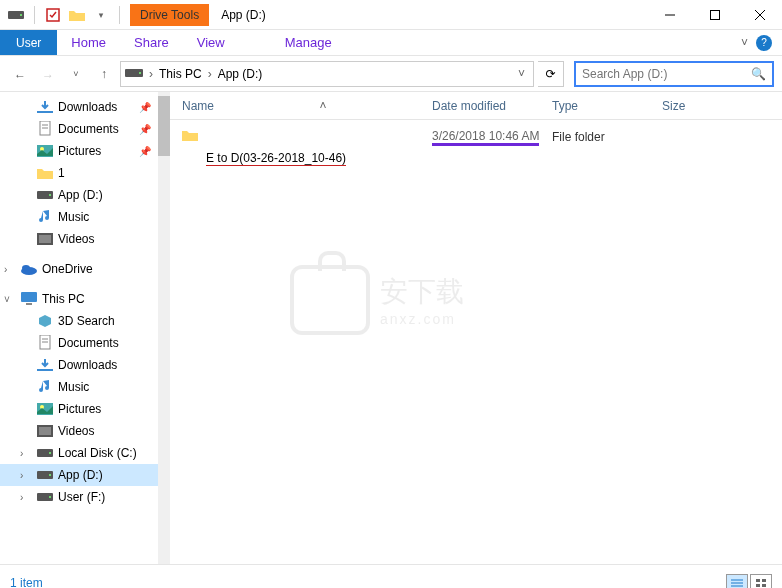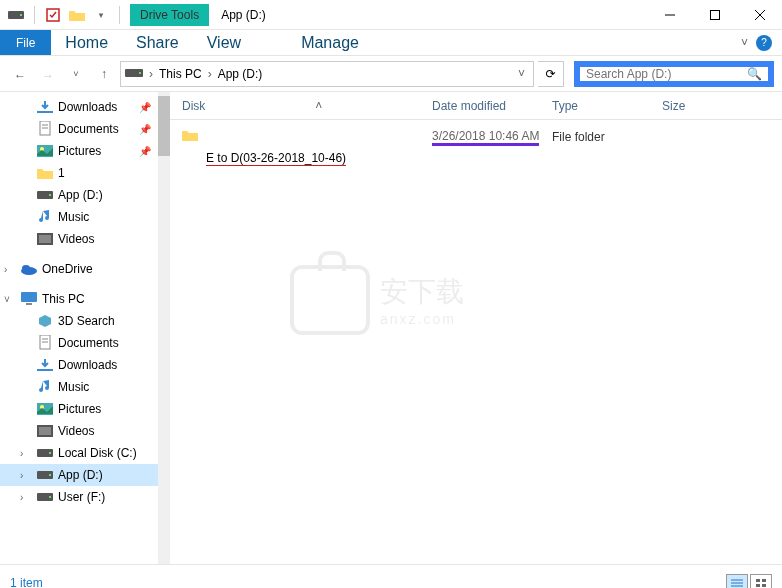--- a/index.html
+++ b/index.html
@@ -3,44 +3,44 @@
 <meta charset="utf-8">
 <style>
 * { margin: 0; padding: 0; box-sizing: border-box; font-family: 'Segoe UI', Tahoma, sans-serif; }
 body { width: 782px; height: 588px; background: #fff; overflow: hidden; font-size: 12px; position: relative; }
 
 
 .titlebar { height: 30px; display: flex; align-items: center; background: #fff; border-bottom: 1px solid #e5e5e5; }
 .qat { display: flex; align-items: center; gap: 8px; padding: 0 8px; }
 .qat-icon { width: 16px; height: 16px; display: flex; align-items: center; justify-content: center; }
 .qat-divider { width: 1px; height: 18px; background: #d0d0d0; margin: 0 2px; }
-.drive-tools { background: #14b8a6; padding: 4px 10px; font-size: 12px; color: #333; }
+.drive-tools { background: #f97316; padding: 4px 10px; font-size: 12px; color: #333; }
 .title-text { padding-left: 12px; font-size: 12px; color: #000; }
 .win-controls { margin-left: auto; display: flex; }
 .win-btn { width: 45px; height: 30px; display: flex; align-items: center; justify-content: center; font-size: 11px; }
 
 
 .ribbon { height: 26px; display: flex; align-items: stretch; border-bottom: 1px solid #e5e5e5; }
 .ribbon-file { background: #1979ca; color: #fff; padding: 0 16px; display: flex; align-items: center; font-size: 12px; }
-.ribbon-tab { padding: 0 14px; display: flex; align-items: center; color: #0c4a6e; font-size: 16px; }
+.ribbon-tab { padding: 0 14px; display: flex; align-items: center; color: #6d28d9; font-size: 13px; }
 .ribbon-tab.contextual { margin-left: 32px; }
 .ribbon-right { margin-left: auto; display: flex; align-items: center; gap: 8px; padding-right: 10px; }
 .help-icon { width: 16px; height: 16px; border-radius: 50%; background: #1979ca; color: #fff; display: flex; align-items: center; justify-content: center; font-size: 10px; }
 
 
 .navbar { height: 36px; display: flex; align-items: center; padding: 4px 8px; gap: 4px; border-bottom: 1px solid #e5e5e5; }
 .nav-btn { width: 24px; height: 24px; display: flex; align-items: center; justify-content: center; color: #555; }
 .nav-btn.disabled { color: #ccc; }
 .addressbar { flex: 1; height: 26px; border: 1px solid #ccc; display: flex; align-items: center; padding: 0 4px; }
 .addr-icon { width: 18px; height: 14px; margin-right: 4px; }
 .addr-seg { padding: 0 4px; color: #000; }
 .addr-chevron { color: #666; padding: 0 2px; }
 .addr-dropdown { margin-left: auto; color: #666; padding: 0 4px; }
 .refresh-btn { width: 26px; height: 26px; border: 1px solid #ccc; border-left: none; display: flex; align-items: center; justify-content: center; }
-.searchbox { width: 200px; height: 26px; border: 6px solid #3b82f6; display: flex; align-items: center; padding: 0 6px; margin-left: 6px; }
+.searchbox { width: 200px; height: 26px; border: 2px solid #3b82f6; display: flex; align-items: center; padding: 0 6px; margin-left: 6px; }
 .searchbox input { border: none; outline: none; flex: 1; font-size: 12px; color: #888; }
 .search-icon { color: #666; }
 
 
 .main { display: flex; height: calc(588px - 30px - 26px - 36px - 24px); }
 .sidebar { width: 170px; overflow-y: auto; padding: 4px 0; position: relative; }
 .sidebar-scroll { position: absolute; right: 0; top: 0; width: 12px; height: 100%; background: #f0f0f0; }
 .sidebar-thumb { width: 12px; height: 60px; background: #c0c0c0; position: absolute; top: 4px; }
 .tree-item { display: flex; align-items: center; height: 22px; padding-left: 4px; gap: 4px; }
 .tree-item.level1 { padding-left: 20px; }
@@ -128,21 +128,21 @@
     <div class="win-btn win-close">
         <svg width="10" height="10">
           <line x1="0" y1="0" x2="10" y2="10" stroke="#000"></line>
           <line x1="10" y1="0" x2="0" y2="10" stroke="#000"></line>
         </svg>
       </div>
   </div>
 </div>
 
 <div class="ribbon">
-  <div class="ribbon-file">File</div>
+  <div class="ribbon-file">User</div>
   <div class="ribbon-tab">Home</div>
   <div class="ribbon-tab">Share</div>
   <div class="ribbon-tab">View</div>
   <div class="ribbon-tab contextual">Manage</div>
   <div class="ribbon-right">
     <span style="color:#666">˅</span>
     <span class="help-icon">?</span>
   </div>
 </div>
 
@@ -358,21 +358,21 @@
             <rect class="drive-svg" width="16" height="8" y="2" rx="1"></rect>
             <circle cx="13" cy="6" r="1" fill="#7f7"></circle>
           </svg>
         </span>
         <span class="tree-label">User (F:)</span>
       </div>
     </div>
   <div class="content">
     <div class="headers">
       <div class="col col-name">
-          <span>Disk</span>
+          <span>Name</span>
           <span class="sort-arrow">˄</span>
         </div>
       <div class="col col-date">Date modified</div>
       <div class="col col-type">Type</div>
       <div class="col col-size">Size</div>
     </div>
     <div class="rows" id="rows">
         <div class="row">
           <span class="row-icon"><svg width="16" height="12">
               <path class="folder-svg" d="M0 2 h5 l2 2 h9 v8 h-16 z"></path>

